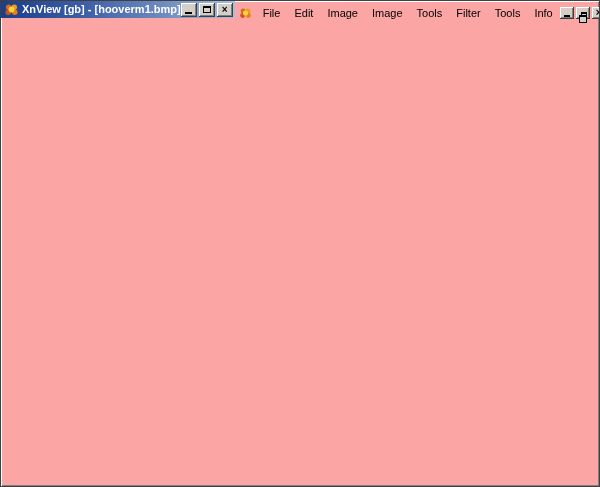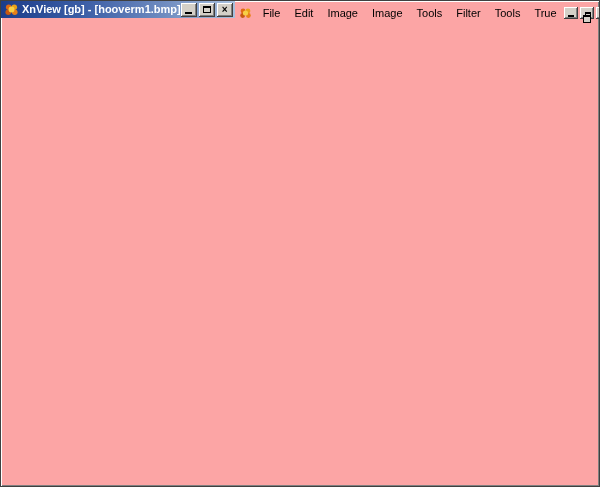--- a/index.html
+++ b/index.html
@@ -98,21 +98,21 @@
         <circle cx="11.5" cy="10" r="3" fill="#e88018"></circle>
       <circle cx="8" cy="7" r="3.2" fill="#f6cf46"></circle>
     </svg>
     <span class="menu-item">File</span>
     <span class="menu-item">Edit</span>
     <span class="menu-item">Image</span>
     <span class="menu-item">Image</span>
     <span class="menu-item">Tools</span>
     <span class="menu-item">Filter</span>
     <span class="menu-item">Tools</span>
-    <span class="menu-item">True</span>
+    <span class="menu-item">Info</span>
     <span class="menu-spacer"></span>
     <div class="mdi-btns">
       <div class="cbtn">
           <div class="glyph-min"></div>
         </div>
       <div class="cbtn">
           <div class="glyph-restore"></div>
         </div>
       <div class="cbtn">
           <span>×</span>

